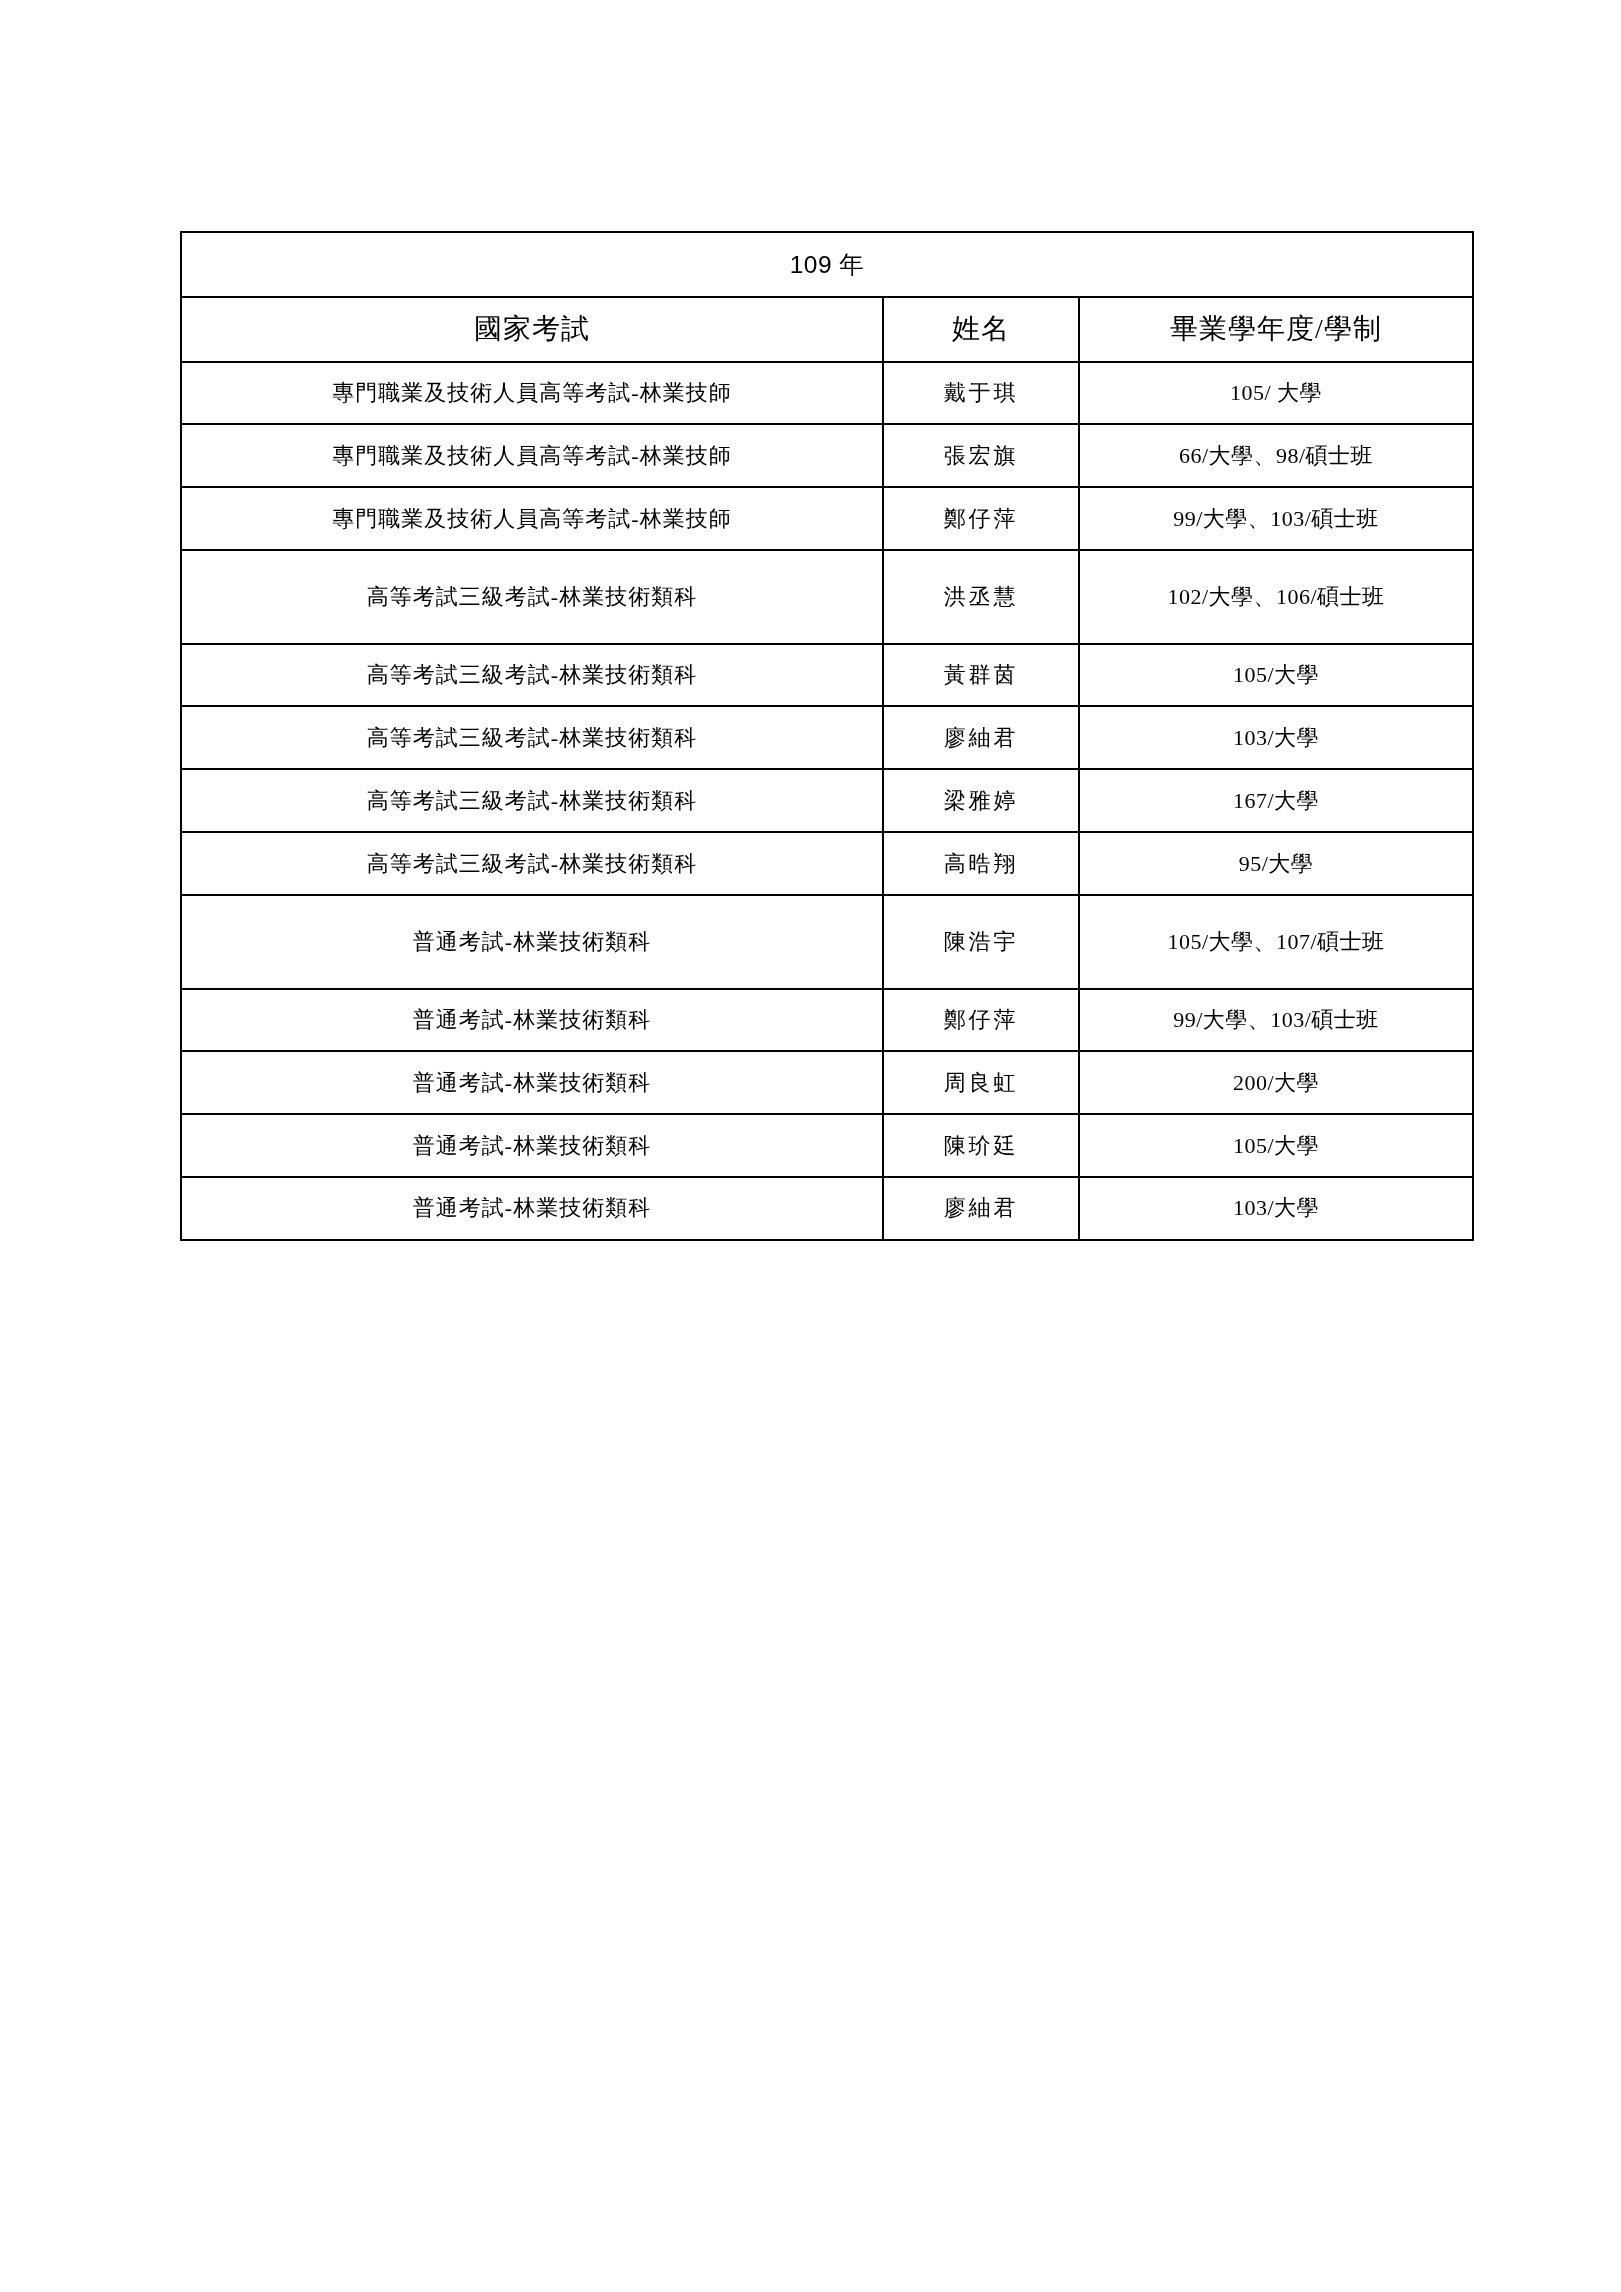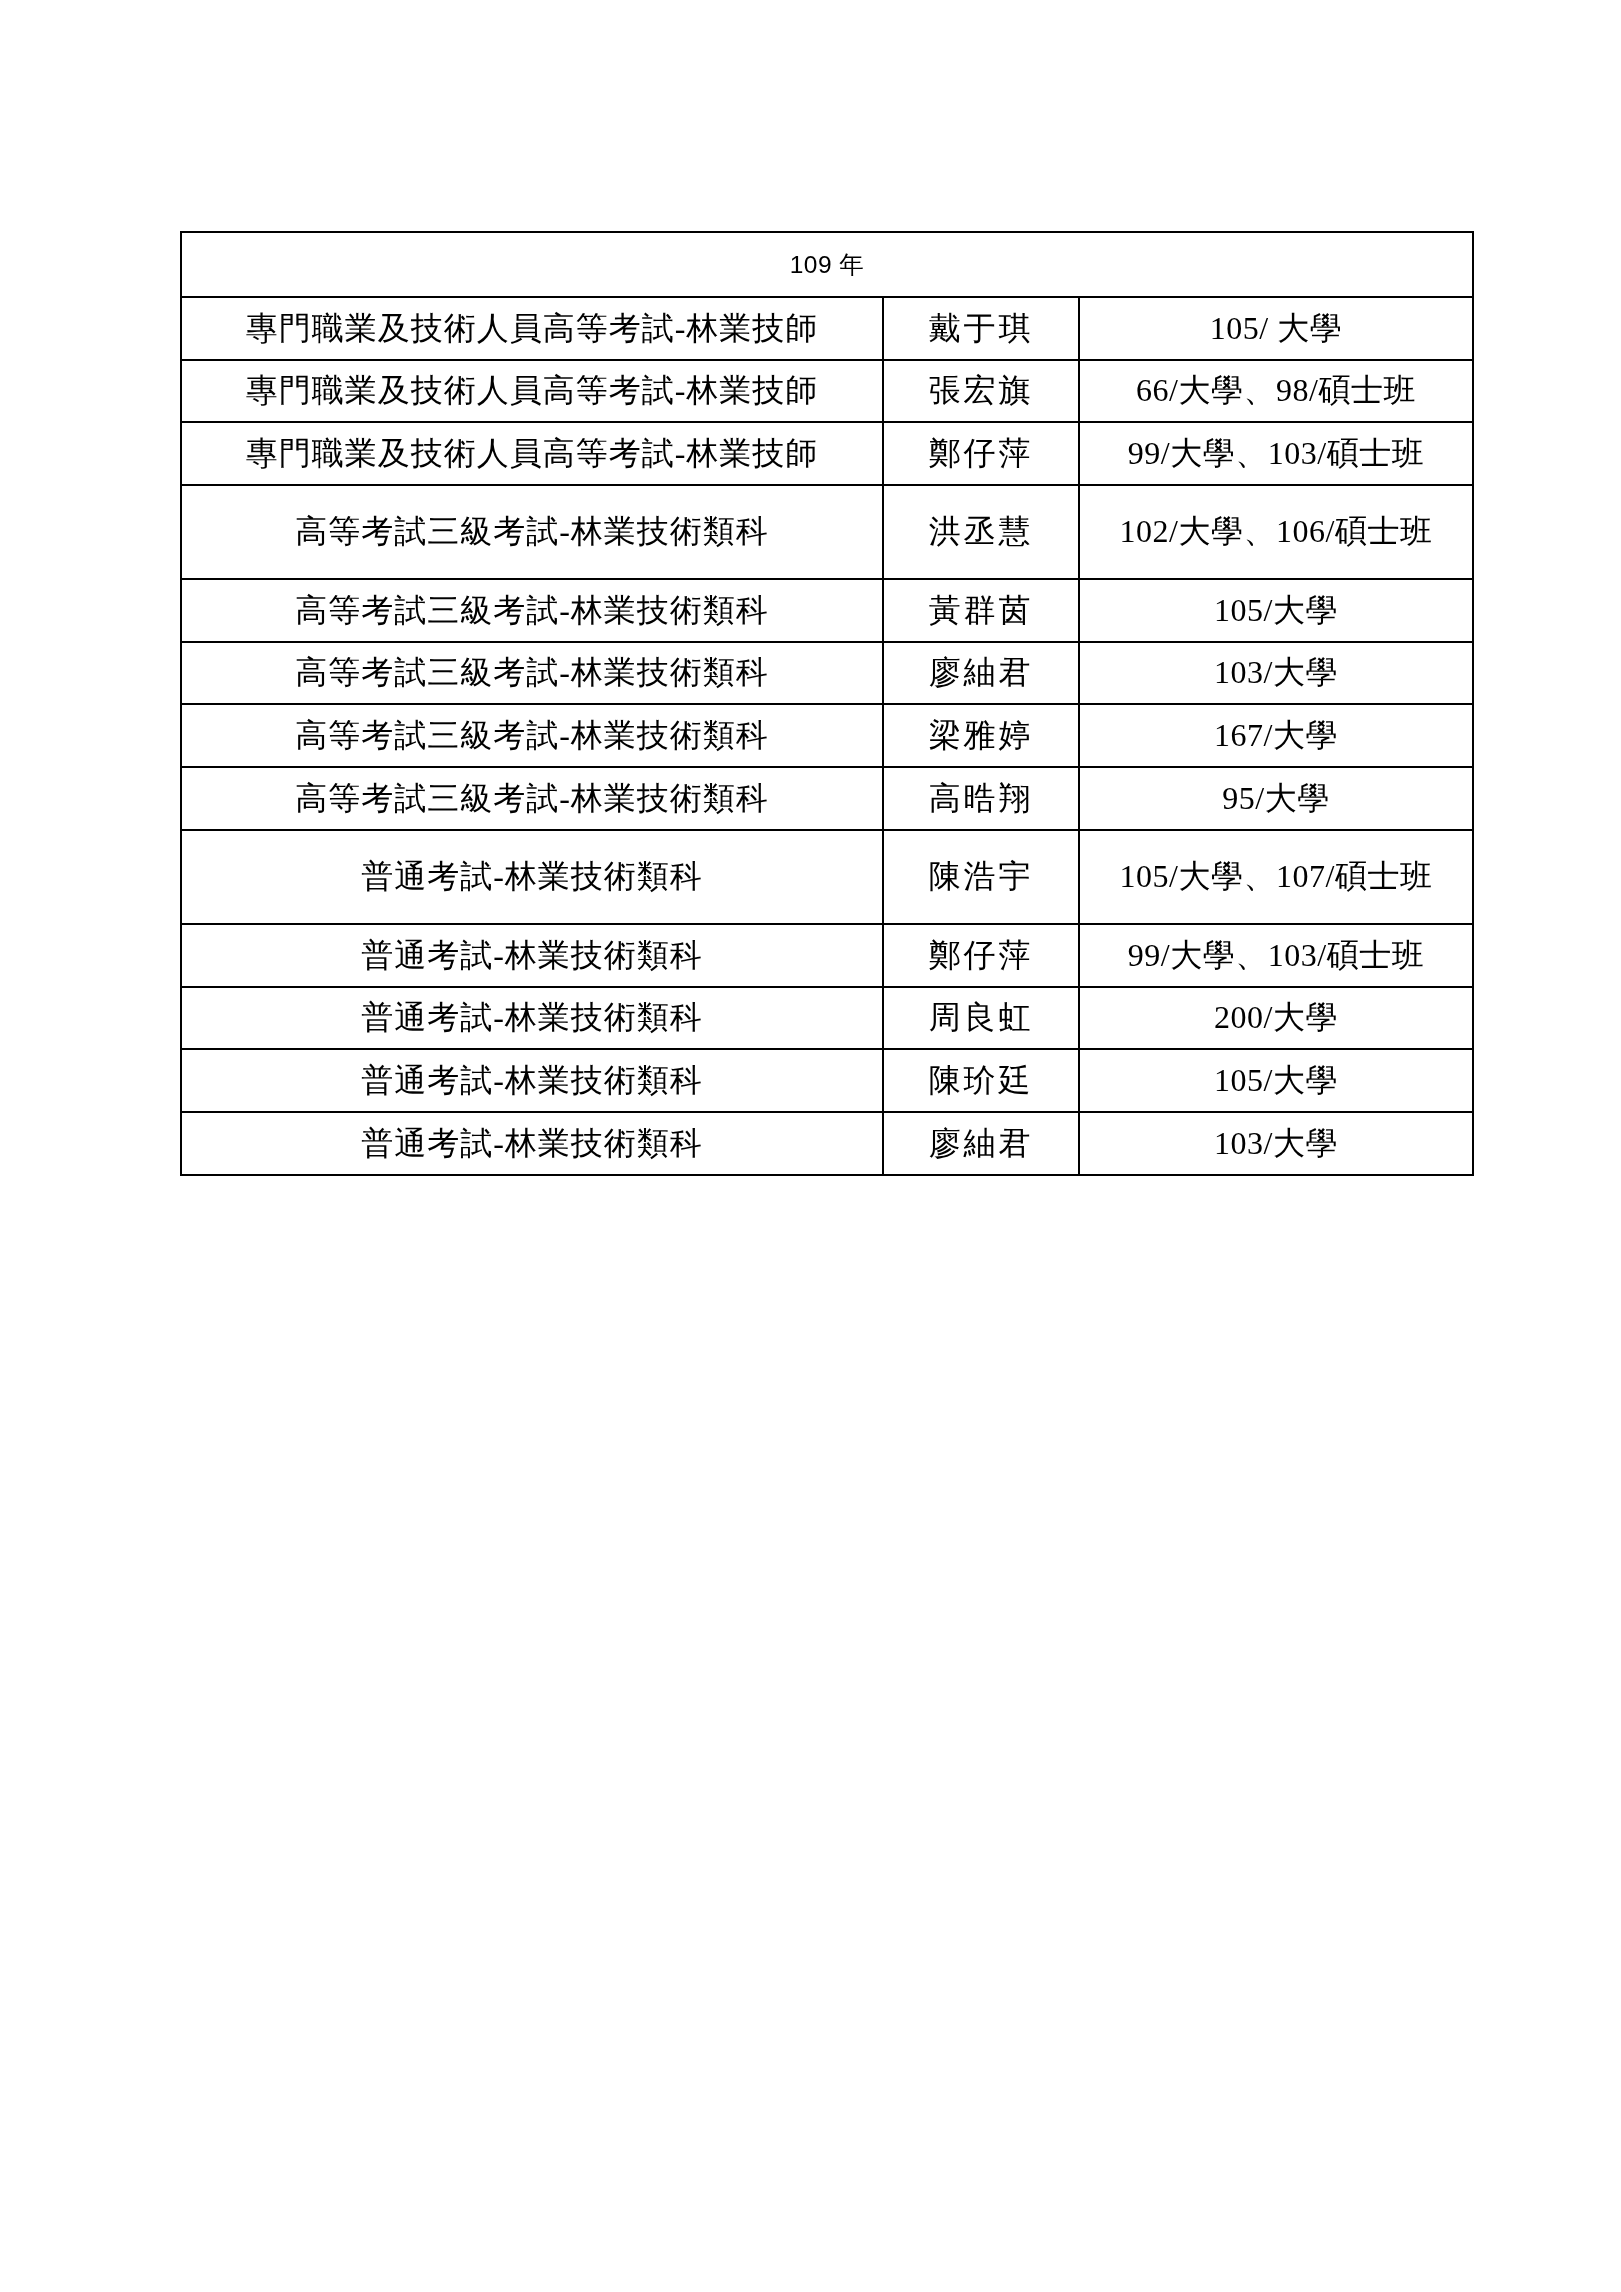--- a/index.html
+++ b/index.html
@@ -54,21 +54,21 @@
     height: 55px;
     letter-spacing: 0.5px;
   }
   .head-cell {
     font-weight: bold;
     font-size: 28px;
     height: 55px;
     letter-spacing: 1px;
   }
   .body-cell {
-    font-size: 32px;
+    font-size: 22px;
     height: 53px;
   }
   .body-cell.tall {
     height: 84px;
   }
   .exam-cell {
     letter-spacing: 1px;
   }
   .name-cell {
     letter-spacing: 2.9px;
@@ -85,20 +85,25 @@
   <div class="table-wrap">
     <table class="exam-table">
       <colgroup>
         <col class="c-exam">
         <col class="c-name">
         <col class="c-grad">
       </colgroup>
       <tbody>
         <tr>
           <td class="title-cell" colspan="3">109 年</td>
+        </tr>
+        <tr>
+          <td class="head-cell">國家考試</td>
+          <td class="head-cell">姓名</td>
+          <td class="head-cell">畢業學年度/學制</td>
         </tr>
 
         <tr>
           <td class="body-cell exam-cell">專門職業及技術人員高等考試-林業技師</td>
           <td class="body-cell name-cell">戴于琪</td>
           <td class="body-cell grad-cell">105/ 大學</td>
         </tr>
         <tr>
           <td class="body-cell exam-cell">專門職業及技術人員高等考試-林業技師</td>
           <td class="body-cell name-cell">張宏旗</td>

